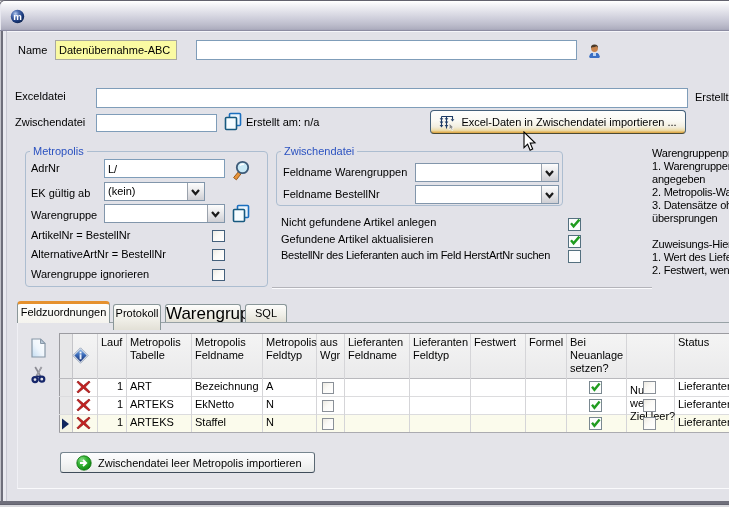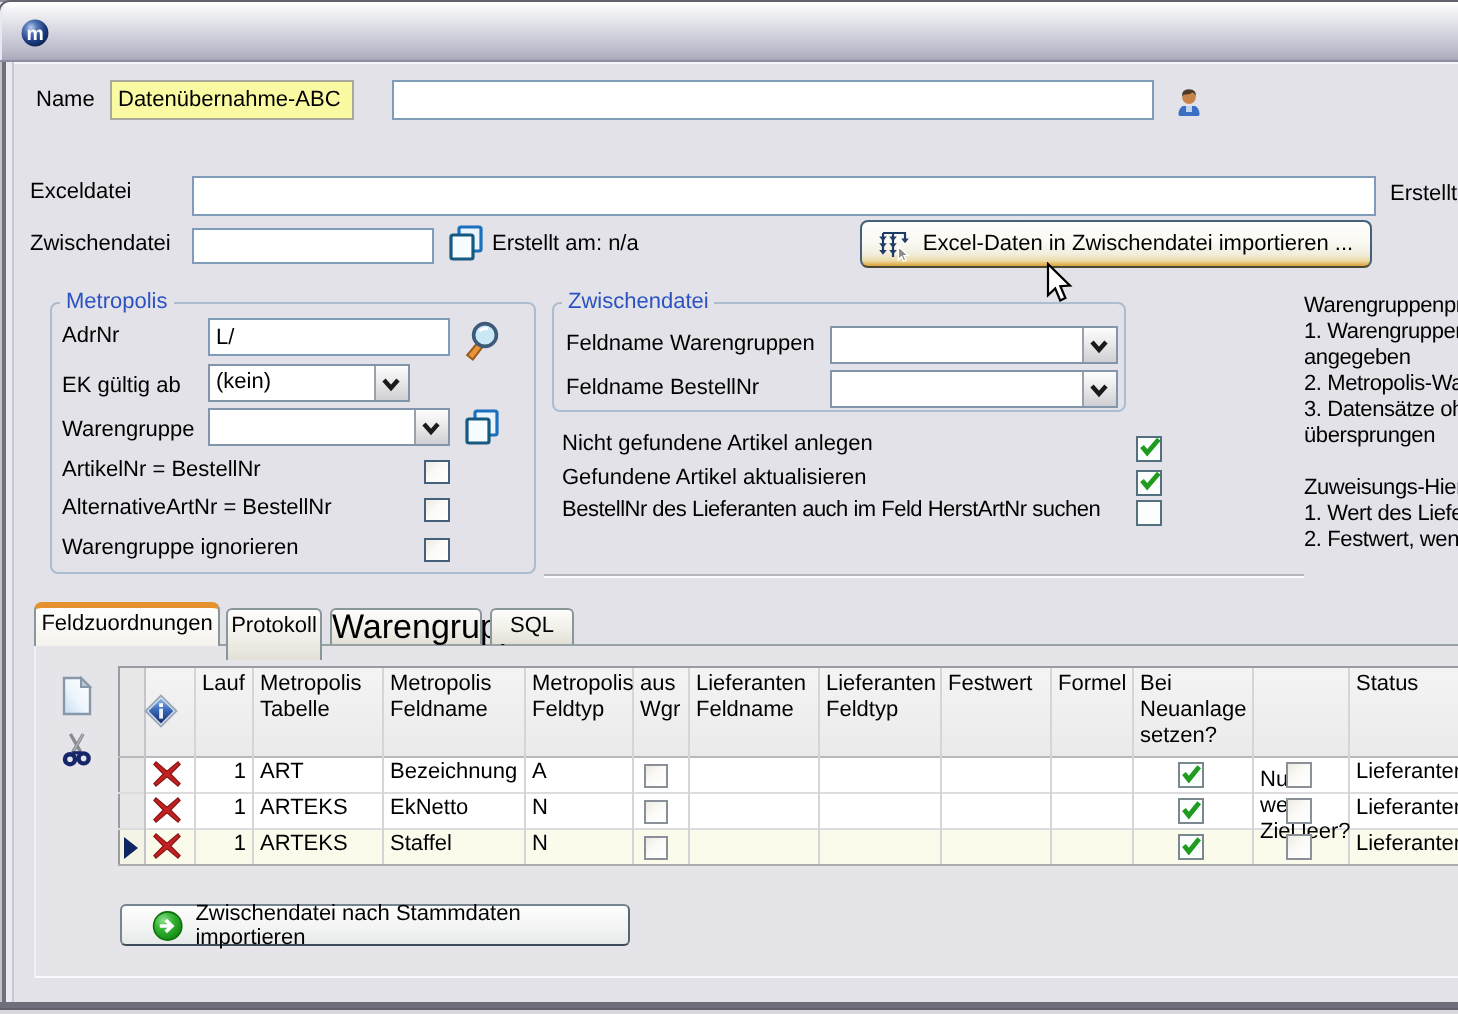--- a/index.html
+++ b/index.html
@@ -315,14 +315,14 @@
   <defs>
         <radialGradient id="gb" cx="35%" cy="30%" r="75%">
           <stop offset="0%" stop-color="#8FE08F"></stop>
           <stop offset="45%" stop-color="#35B435"></stop>
           <stop offset="100%" stop-color="#108810"></stop>
         </radialGradient>
       </defs>
   <circle cx="8" cy="8" r="7.2" fill="url(#gb)" stroke="#0A700A" stroke-width="0.8"></circle>
   <path d="M4 8 L9 8 M7 5 L10.2 8 L7 11" fill="none" stroke="#FFFFFF" stroke-width="1.8"></path>
  </svg>
- <span style="font-size:11px;">Zwischendatei nach Stammdaten importieren</span>
+ <span style="font-size:11px;">Zwischendatei leer Metropolis importieren</span>
 </div>
 
 </body></html>

